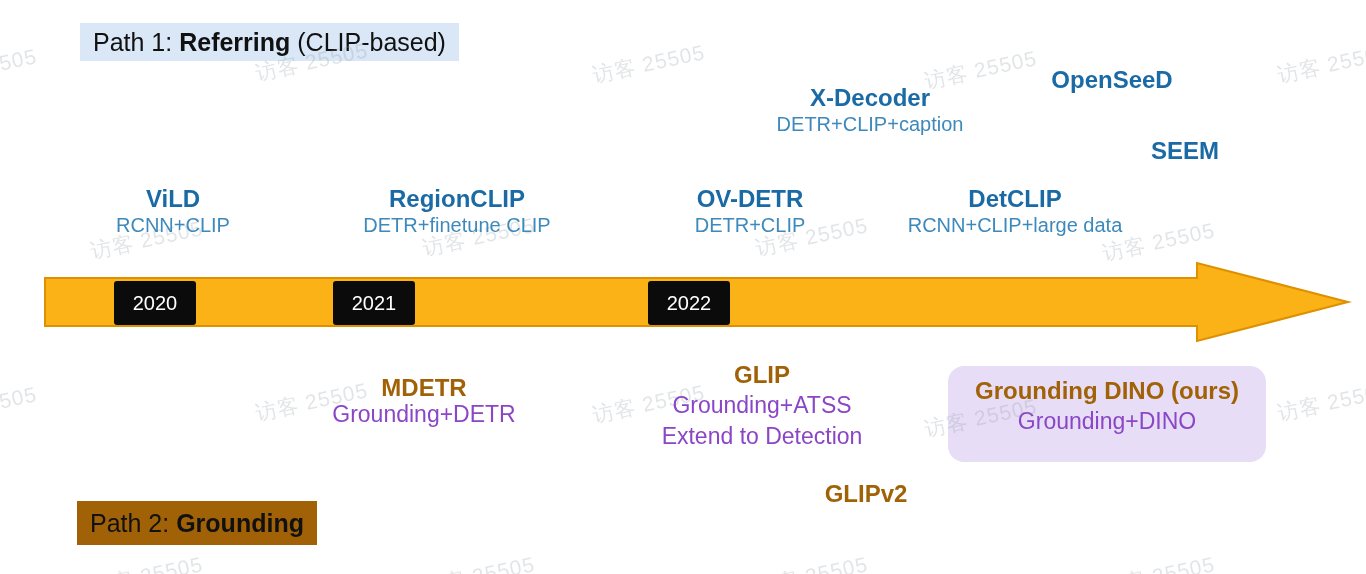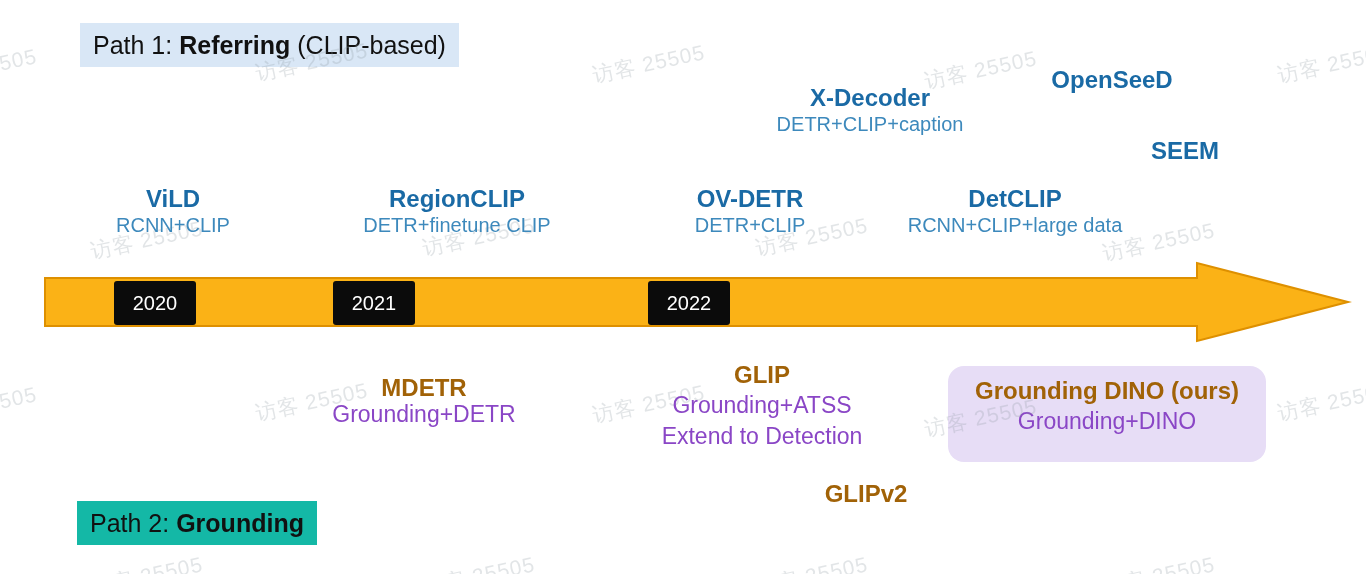--- a/index.html
+++ b/index.html
@@ -10,26 +10,26 @@
   
   #arrow-svg{position:absolute;left:0;top:0;width:1366px;height:574px;z-index:0;}
   .year{
     position:absolute;top:281px;height:44px;min-width:82px;z-index:3;
     background:#0b0b0b;color:#ffffff;border-radius:3px;
     font-size:20px;display:flex;align-items:center;justify-content:center;
     transform:translateX(-50%);padding:0 6px;box-sizing:border-box;
   }
   
   .path-label{
-    position:absolute;height:44px;display:flex;align-items:center;
+    position:absolute;height:38px;display:flex;align-items:center;
     padding:0 13px;font-size:25px;color:#111;white-space:pre;z-index:1;
   }
   .path-label span{position:relative;z-index:3;}
   #path1{left:80px;top:23px;background:#d9e7f6;}
-  #path2{left:77px;top:501px;background:#14b8a6;height:44px;}
+  #path2{left:77px;top:501px;background:#a16207;height:44px;}
   .bold{font-weight:bold;}
   
   .entry{
     position:absolute;text-align:center;transform:translateX(-50%);
     white-space:nowrap;z-index:3;
   }
   .entry div{line-height:27px;}
   .b-title{font-weight:bold;font-size:24px;color:#1a6aa5;}
   .b-sub{font-size:20px;color:#3d89bc;}
   .p-title{font-weight:bold;font-size:24px;color:#a16207;}

